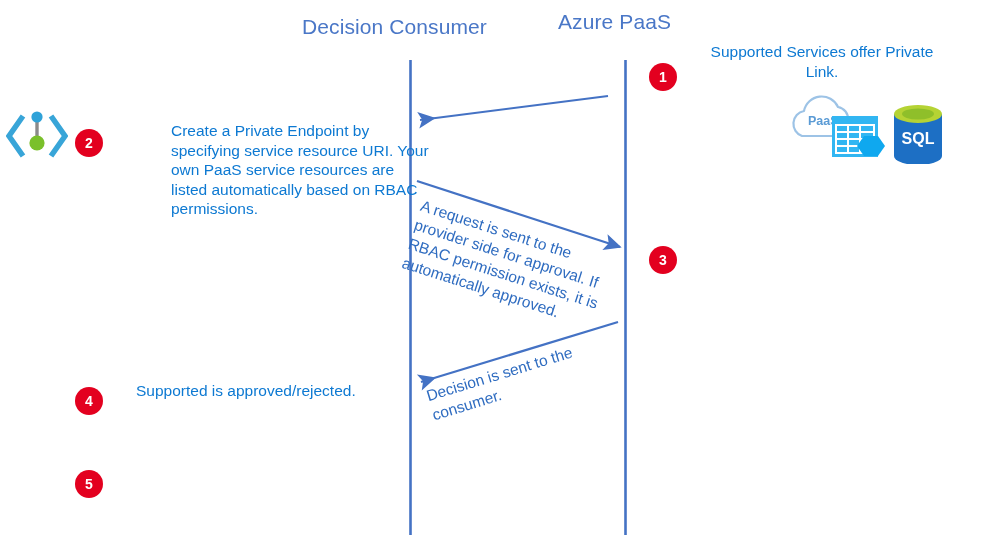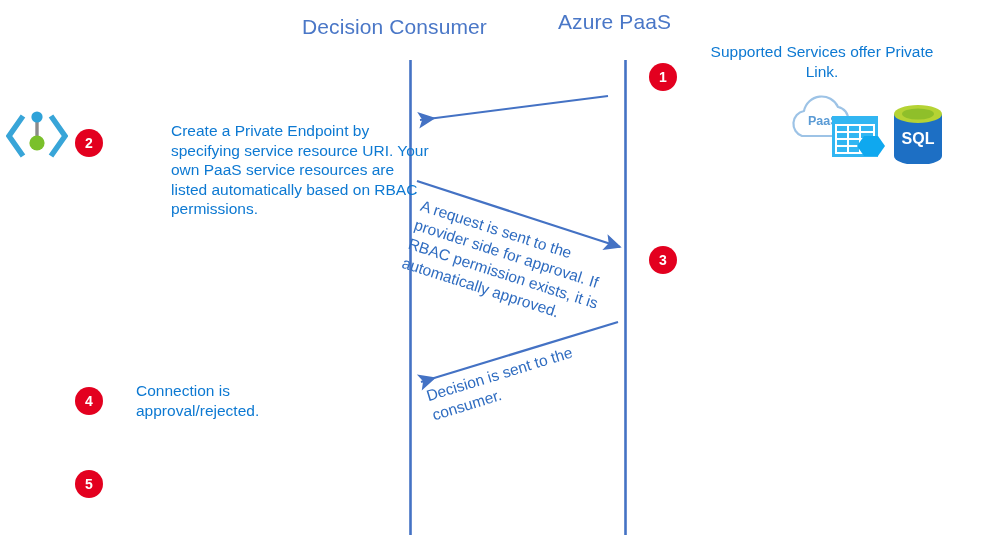--- a/index.html
+++ b/index.html
@@ -162,17 +162,17 @@
     <circle cx="31" cy="9" r="5.6" fill="#2fa2d8"></circle>
     <circle cx="31" cy="35" r="7.6" fill="#7ac02b"></circle>
   </svg>
 
   <div class="badge" id="badge-2">2</div>
   <div class="step-text" id="text-2">Create a Private Endpoint by specifying service resource URI. Your own PaaS service resources are listed automatically based on RBAC permissions.</div>
 
   <div class="badge" id="badge-3">3</div>
 
   <div class="badge" id="badge-4">4</div>
-  <div class="step-text" id="text-4">Connection is approval/rejected.</div>
+  <div class="step-text" id="text-4">Supported is approved/rejected.</div>
 
   <div class="badge" id="badge-5">5</div>
 
 </div>
 
 </body></html>

